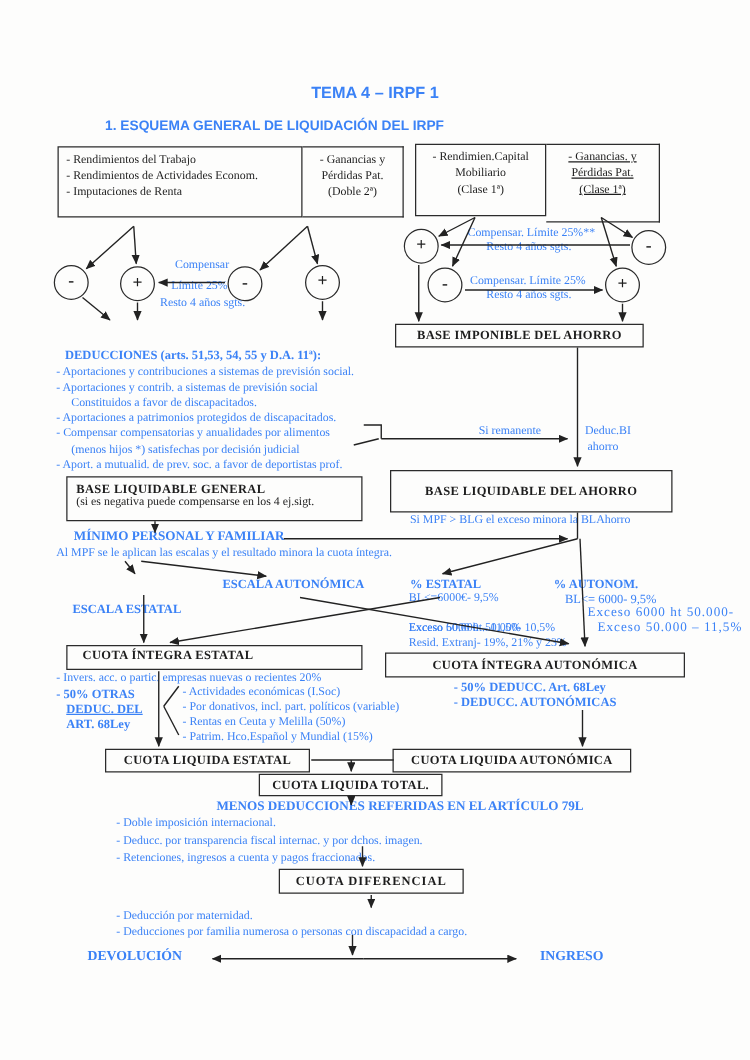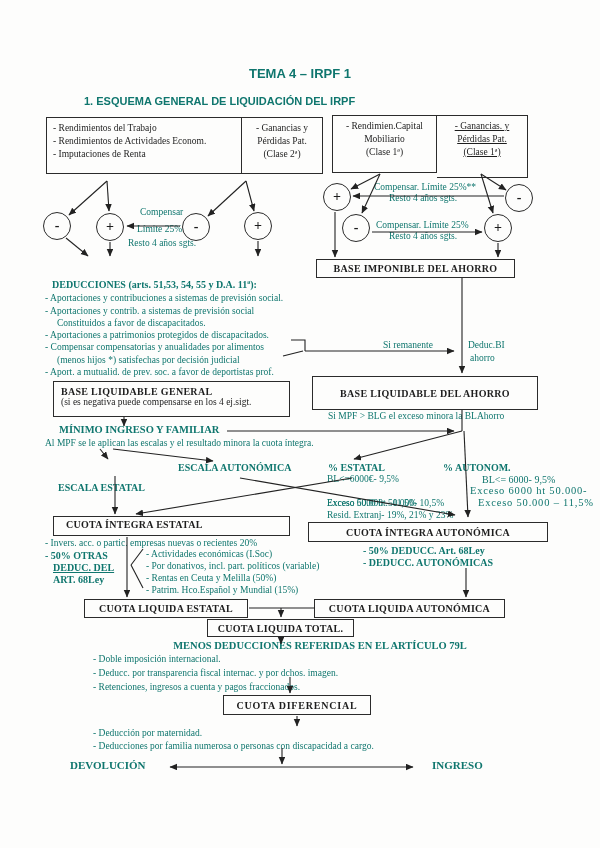--- a/index.html
+++ b/index.html
@@ -1,18 +1,18 @@
 <!DOCTYPE html>
 <html><head>
 <meta charset="utf-8">
 <style>
   html,body{margin:0;padding:0;background:#e8e8e8;}
   .page{position:relative;width:600px;height:848px;background:#fdfdfc;overflow:hidden;
         font-family:"Liberation Serif",serif;color:#1d1d1d;}
-  .t{position:absolute;font:9.5px/1.2 "Liberation Serif",serif;color:#0f766e;white-space:nowrap;}
+  .t{position:absolute;font:9.5px/1.2 "Liberation Serif",serif;color:#3b82f6;white-space:nowrap;}
   .b{font-weight:bold;}
   .s10{font-size:10px;}
   .s105{font-size:10.5px;}
   .s11{font-size:11px;}
   .sans{font-family:"Liberation Sans",sans-serif;}
   .box{position:absolute;border:1.5px solid #2b2b2b;background:transparent;box-sizing:border-box;}
   .bar{display:flex;align-items:center;justify-content:center;font-weight:bold;font-size:10px;
        letter-spacing:.3px;white-space:nowrap;}
   .circ{position:absolute;width:28px;height:28px;border:1.3px solid #2b2b2b;border-radius:50%;
         box-sizing:border-box;display:flex;align-items:center;justify-content:center;
@@ -31,21 +31,21 @@
   <div class="t b sans s11" style="left:84px;top:95px;">1. ESQUEMA GENERAL DE LIQUIDACIÓN DEL IRPF</div>
 
   <div class="box src" style="left:46px;top:117px;width:196px;height:57px;">
     <div>- Rendimientos del Trabajo</div>
     <div>- Rendimientos de Actividades Econom.</div>
     <div>- Imputaciones de Renta</div>
   </div>
   <div class="box src ctr" style="left:242px;top:117px;width:81px;height:57px;border-left:none;">
     <div>- Ganancias y</div>
     <div>Pérdidas Pat.</div>
-    <div>(Clase 2ª)</div>
+    <div>(Doble 2ª)</div>
   </div>
 
   <div class="box src ctr" style="left:332px;top:115px;width:105px;height:58px;">
     <div>- Rendimien.Capital</div>
     <div>Mobiliario</div>
     <div>(Clase 1ª)</div>
   </div>
   <div class="box src ctr" style="left:437px;top:115px;width:91px;height:63px;border-left:none;text-decoration:underline;">
     <div>- Ganancias. y</div>
     <div>Pérdidas Pat.</div>
@@ -84,33 +84,33 @@
   <div class="t" style="left:468px;top:340px;">Deduc.BI</div>
   <div class="t" style="left:470px;top:353px;">ahorro</div>
 
   <div class="box" style="left:53px;top:381px;width:237px;height:36px;padding:4px 7px;box-sizing:border-box;">
     <div class="b" style="font-size:10px;letter-spacing:.3px;">BASE LIQUIDABLE GENERAL</div>
     <div style="font-size:9.5px;">(si es negativa puede compensarse en los 4 ej.sigt.</div>
   </div>
   <div class="box bar" style="left:312px;top:376px;width:226px;height:34px;">BASE LIQUIDABLE DEL AHORRO</div>
 
   <div class="t" style="left:328px;top:411px;">Si MPF &gt; BLG el exceso minora la BLAhorro</div>
-  <div class="t b s105" style="left:59px;top:424px;">MÍNIMO INGRESO Y FAMILIAR</div>
+  <div class="t b s105" style="left:59px;top:424px;">MÍNIMO PERSONAL Y FAMILIAR</div>
   <div class="t" style="left:45px;top:438px;">Al MPF se le aplican las escalas y el resultado minora la cuota íntegra.</div>
 
   <div class="t b s10" style="left:58px;top:462px;margin-top:20px;">ESCALA ESTATAL</div>
   <div class="t b s10" style="left:178px;top:462px;">ESCALA AUTONÓMICA</div>
   <div class="t b s10" style="left:328px;top:462px;">% ESTATAL</div>
   <div class="t b s10" style="left:443px;top:462px;">% AUTONOM.</div>
 
   <div class="t" style="left:327px;top:474px;">BL&lt;=6000€- 9,5%</div>
   <div class="t" style="left:327px;top:498px;">Exceso 6000 ht.50.000- 10,5%</div>
   <div class="t" style="left:327px;top:498px;">Exceso 50.000 – 11,5%</div>
   <div class="t" style="left:327px;top:510px;">Resid. Extranj- 19%, 21% y 23%</div>
-  <div class="t s10" style="left:482px;top:474px;">BL&lt;= 6000- 9,5%</div>
+  <div class="t s10" style="left:452px;top:474px;">BL&lt;= 6000- 9,5%</div>
   <div class="t s105 ls8" style="left:470px;top:485px;">Exceso 6000 ht 50.000-</div>
   <div class="t s105 ls8" style="left:478px;top:497px;">Exceso 50.000 – 11,5%</div>
 
   <div class="box" style="left:53px;top:516px;width:237px;height:20px;">
     <div class="b" style="font-size:10px;letter-spacing:.3px;padding:2px 0 0 12px;">CUOTA ÍNTEGRA ESTATAL</div>
   </div>
   <div class="t" style="left:45px;top:538px;">- Invers. acc. o partic. empresas nuevas o recientes 20%</div>
   <div class="t b s10" style="left:45px;top:550px;">- 50% OTRAS</div>
   <div class="t b s10" style="left:53px;top:562px;text-decoration:underline;">DEDUC. DEL</div>
   <div class="t b s10" style="left:53px;top:574px;">ART. 68Ley</div>

